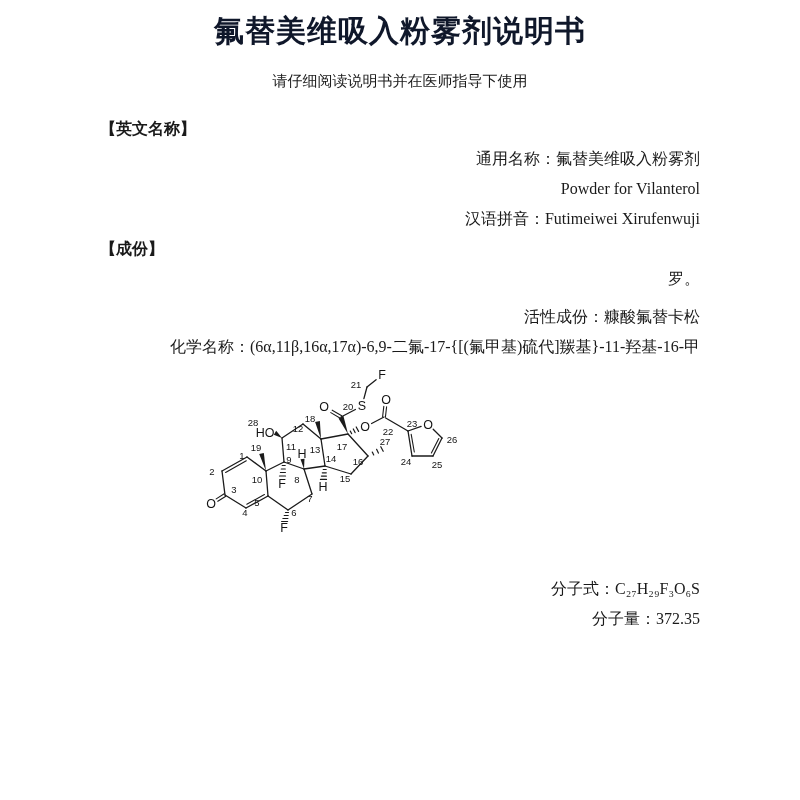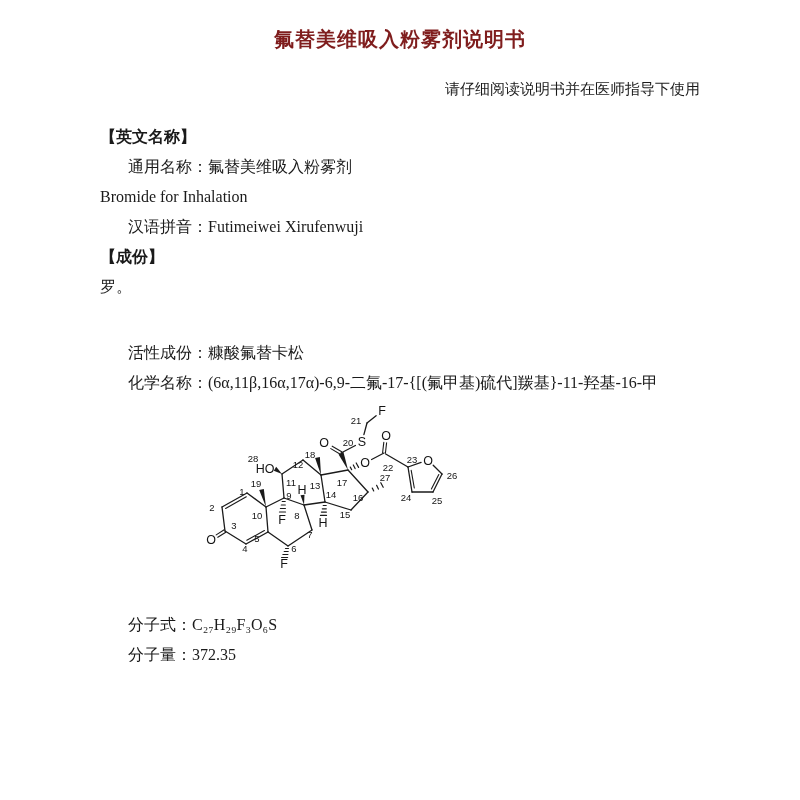--- a/index.html
+++ b/index.html
@@ -8,56 +8,56 @@
     width:800px;height:800px;
     box-sizing:border-box;
     padding:8px 100px 0 100px;
     overflow:hidden;
     background:#ffffff;
     color:#1a1a1a;
     font-family:"Liberation Serif","DejaVu Serif",serif;
     font-size:16px;line-height:30px;
   }
   .doc-title{
-    margin:12px;
+    margin:4px;
     font-family:"Liberation Sans","DejaVu Sans",sans-serif;
-    font-weight:700;font-size:20px;line-height:38px;
-    letter-spacing:1px;text-align:center;color:#7f1d1d;
+    font-weight:700;font-size:30px;line-height:38px;
+    letter-spacing:1px;text-align:center;color:#0f172a;
   }
   .doc-subtitle{
     margin-top:18px;
-    font-size:15px;line-height:26px;text-align:right;
+    font-size:15px;line-height:26px;text-align:center;
   }
   .sec-head{font-weight:700;font-size:16px;}
   .sec-head.first{margin-top:20px;}
   .sec-head.second{}
-  .line{white-space:nowrap;}
+  .line{white-space:nowrap;text-align:right;}
   .indent{padding-left:28px;}
-  .mt24{margin-top:36px;}
+  .mt24{margin-top:8px;}
   .mt28{margin-top:28px;}
   .structure-wrap{position:relative;height:212px;}
   .structure-wrap svg{position:absolute;left:100px;top:0;}
   .bd{stroke:#1b1b1b;stroke-width:1.3;stroke-linecap:round;fill:none;}
   .bd2{stroke:#1b1b1b;stroke-width:1.1;stroke-linecap:round;fill:none;}
   .hash{stroke:#1b1b1b;stroke-width:1.2;stroke-linecap:round;}
   .wg{fill:#1b1b1b;stroke:none;}
   .num{font-family:"Liberation Sans","DejaVu Sans",sans-serif;font-size:9.5px;fill:#141414;text-anchor:middle;}
   .atm{font-family:"Liberation Sans","DejaVu Sans",sans-serif;font-size:12.5px;fill:#141414;text-anchor:middle;}
 </style>
 </head>
 <body>
 
 <div class="page">
 
   <h1 class="doc-title">氟替美维吸入粉雾剂说明书</h1>
   <div class="doc-subtitle">请仔细阅读说明书并在医师指导下使用</div>
 
   <div class="sec-head first">【英文名称】</div>
   <div class="line indent">通用名称：氟替美维吸入粉雾剂</div>
-  <div class="line">Bromide for Inhalation</div>
+  <div class="line">Powder for Vilanterol</div>
   <div class="line indent">汉语拼音：Futimeiwei Xirufenwuji</div>
 
   <div class="sec-head second">【成份】</div>
   <div class="line">罗。</div>
   <div class="line indent mt24">活性成份：糠酸氟替卡松</div>
   <div class="line indent">化学名称：(6α,11β,16α,17α)-6,9-二氟-17-{[(氟甲基)硫代]羰基}-11-羟基-16-甲</div>
 
   <div class="structure-wrap">
     <svg width="268" height="180" viewBox="200 556 268 180" xmlns="http://www.w3.org/2000/svg">
 

